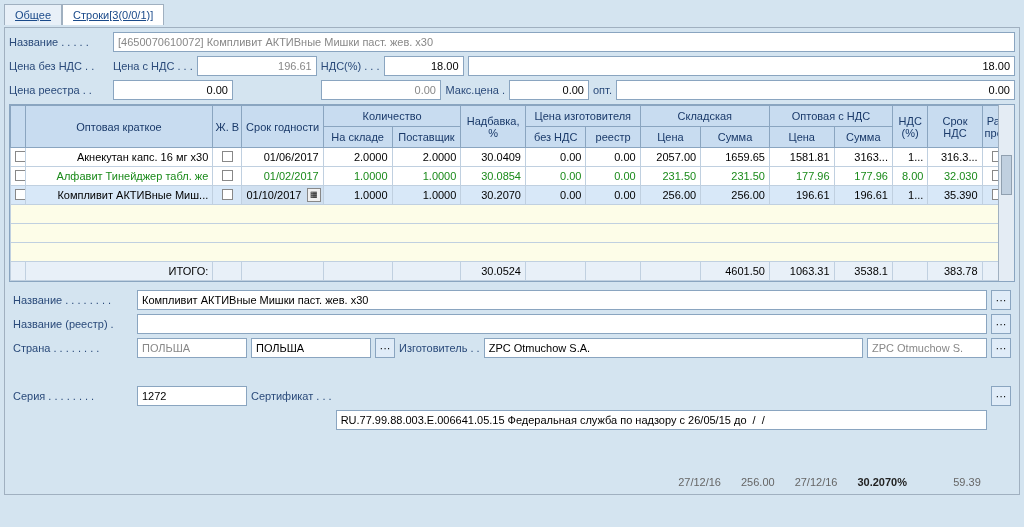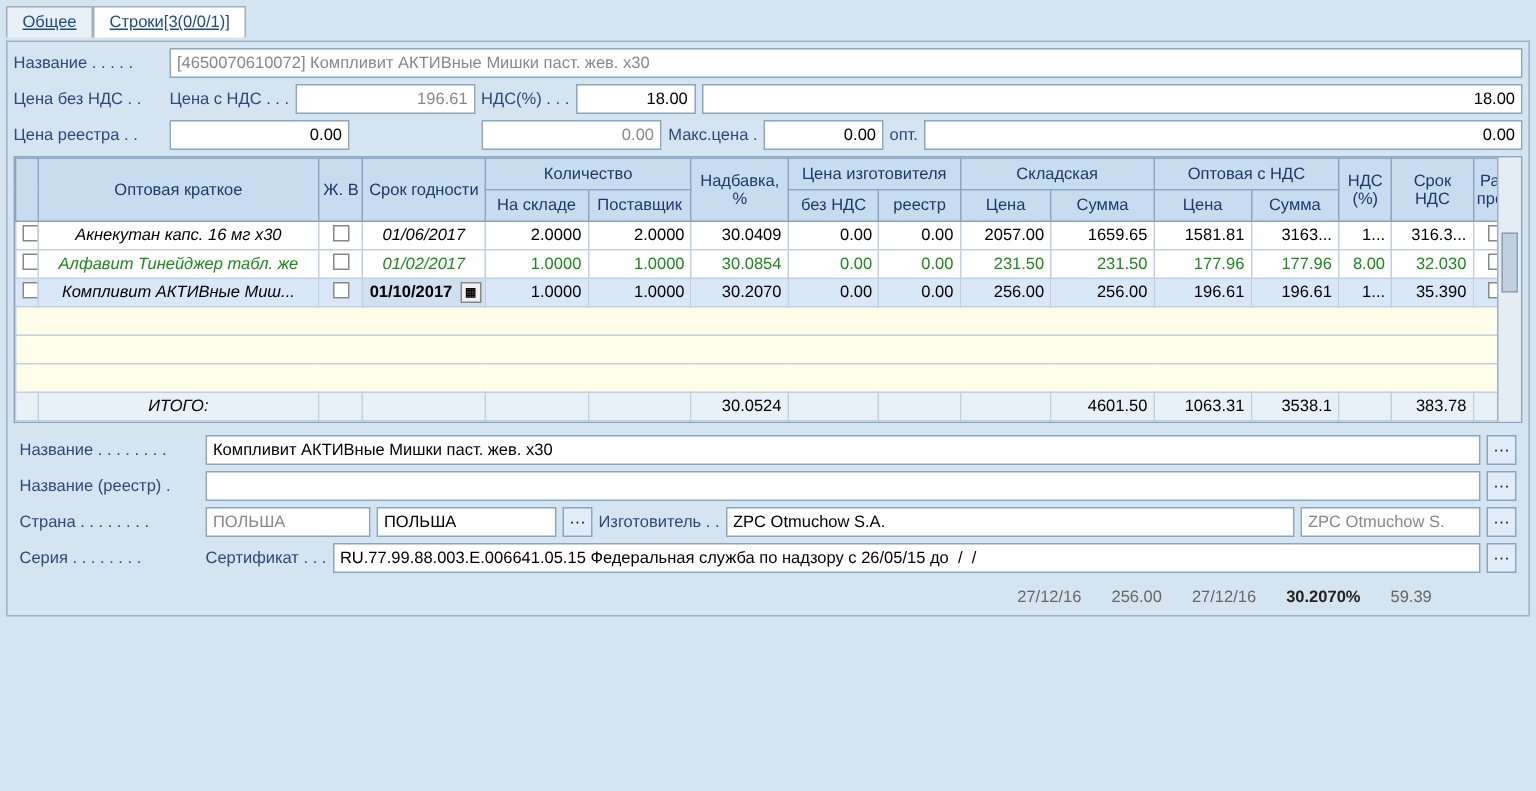--- a/index.html
+++ b/index.html
@@ -13,34 +13,34 @@
 .form-row { display: flex; align-items: center; margin-bottom: 4px; gap: 4px; }
 .label { color: #2a4a7a; white-space: nowrap; }
 input[type="text"] { border: 1px solid #8aa5c0; padding: 2px 4px; background: #fff; height: 20px; }
 input[type="text"][readonly] { color: #555; }
 input.right { text-align: right; }
 .btn-small { width: 20px; height: 20px; border: 1px solid #8aa5c0; background: #e0ecf8; cursor: pointer; text-align: center; line-height: 16px; }
 .grid-wrap { border: 1px solid #8aa5c0; background: #fff; margin-top: 4px; position: relative; }
 .grid { width: 100%; border-collapse: collapse; table-layout: fixed; }
 .grid th { background: #c8dcf0; border: 1px solid #8aa5c0; padding: 4px 2px; font-weight: normal; color: #1a3a6a; text-align: center; }
 .grid td { border: 1px solid #c0d0e0; padding: 2px 4px; height: 19px; text-align: right; background: #fff; white-space: nowrap; overflow: hidden; text-overflow: ellipsis; }
-.grid td.left { text-align: center; font-style: italic; }
+.grid td.left { text-align: right; }
 .grid tr.row-green td { color: #1a8a1a; }
 .grid tr.row-sel td { background: #d8e8f8; }
 .grid td.chk { text-align: center; }
 .grid td.chk span { display: inline-block; width: 11px; height: 11px; border: 1px solid #888; background: #fff; }
-.date-cell { background: #d0e0f0 !important; position: relative; text-align:left !important; padding-left:6px;font-weight:bold; }
+.date-cell { background: #d0e0f0 !important; position: relative; text-align:left !important; padding-left:6px; }
 .date-cell .cal { position: absolute; right: 2px; top: 2px; width: 14px; height: 14px; border: 1px solid #888; background: #f0f0f0; font-size: 8px; text-align: center; line-height: 12px; }
 .grid tr.empty td { background: #fdfde8; border-left: 1px solid #c0d0e0; border-right: 1px solid #c0d0e0; }
 .grid tr.totals td { background: #e8f0f8; font-weight: normal; }
 .scroll-stub { position: absolute; right: 0; top: 0; bottom: 0; width: 16px; background: #e4ecf4; border-left: 1px solid #a0b0c0; }
 .scroll-thumb { position: absolute; top: 50px; left: 2px; right: 2px; height: 40px; background: #c0d0e0; border: 1px solid #90a0b0; }
 .lower-form { margin-top: 4px; padding: 4px; }
 .footer { display: flex; align-items: center; gap: 6px; padding: 6px 4px; border-top: 1px solid #a0b0c0; margin-top: 4px; }
-.footer-info { display: flex; gap: 20px; justify-content: flex-end; flex: 1; color: #666; }
+.footer-info { display: flex; gap: 20px; justify-content: flex-end; flex: 1; color: #666; margin-top: 36px; }
 .footer-info .strong { color: #222; font-weight: bold; }
 select.combo { border: 1px solid #8aa5c0; padding: 2px; height: 22px; background: #fff; }
 .btn { border: 1px solid #8aa5c0; background: linear-gradient(#f4f8fc,#d8e4f0); padding: 3px 12px; border-radius: 3px; cursor: pointer; height: 22px; }
 .dd::after { content: " ▾"; font-size: 9px; }
 </style>
 </head>
 <body>
 
 <div class="container">
   <div class="tabs">
@@ -225,28 +225,29 @@
         <input type="text" readonly="" style="width: 110px; color: rgb(136, 136, 136);" value="ПОЛЬША">
         <input type="text" style="width: 120px;" value="ПОЛЬША">
         <button class="btn-small">···</button>
         <span class="label">Изготовитель . .</span>
         <input type="text" style="flex: 1 1 0%;" value="ZPC Otmuchow S.A.">
         <input type="text" readonly="" style="width: 120px; color: rgb(136, 136, 136);" value="ZPC Otmuchow S.">
         <button class="btn-small">···</button>
       </div>
       <div class="form-row">
         <span class="label" style="width:120px">Серия . . . . . . . .</span>
+        <input type="text" style="width: 110px;" value="1272">
         <span class="label">Сертификат . . .</span>
-        <input type="text" style="flex: 1 1 0%;" value="RU.77.99.88.003.Е.006641.05.15 Федеральная служба по надзору с 26/05/15 до  /  /">
+        <input type="text" style="flex: 1 1 0%; margin-top: 48px;" value="RU.77.99.88.003.Е.006641.05.15 Федеральная служба по надзору с 26/05/15 до  /  /">
         <button class="btn-small">···</button>
       </div>
     </div>
 
     <div class="footer-info" style="padding:2px 8px">
       <span>27/12/16</span>
       <span>256.00</span>
       <span>27/12/16</span>
       <span class="strong">30.2070%</span>
-      <span style="width:80px;text-align:left">59.39</span>
+      <span style="width:80px;text-align:center">59.39</span>
     </div>
 
   </div>
 </div>
 
 </body></html>

